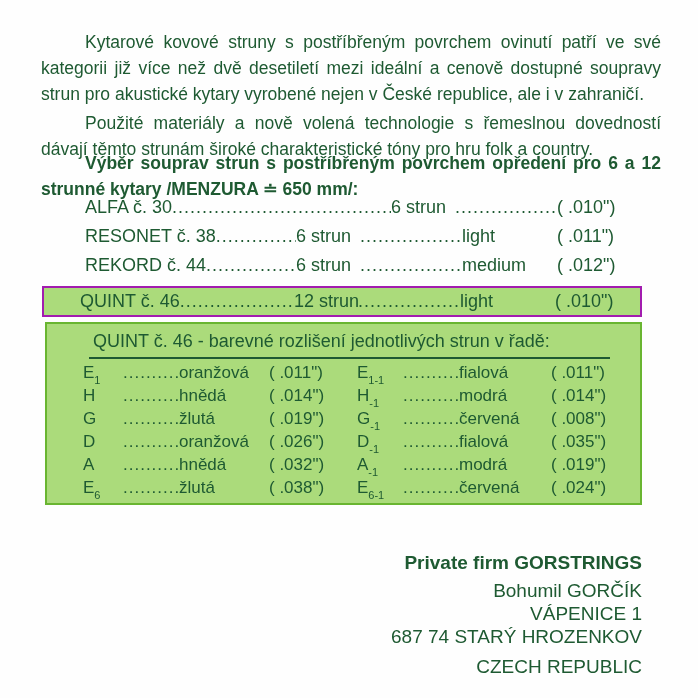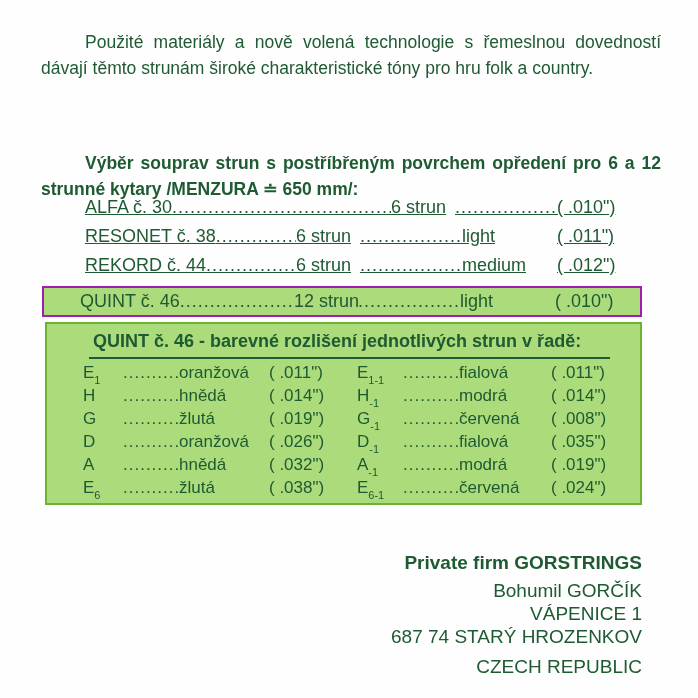--- a/index.html
+++ b/index.html
@@ -15,21 +15,21 @@
   
   .intro { position:absolute; top:29px; left:41px; width:620px; font-size:17.5px; line-height:26px; font-weight:500; }
   .intro p { margin:0; text-align:justify; text-indent:44px; }
   .intro p + p { margin-top:3px; }
 
   
   .heading { position:absolute; top:150px; left:41px; width:620px; font-weight:700; font-size:17.5px; line-height:26px; }
   .h-line1 { text-indent:44px; text-align:justify; text-align-last:justify; }
 
   
-  .sets { position:absolute; top:197px; left:41px; width:601px; font-size:18px;text-decoration:underline; }
+  .sets { position:absolute; top:197px; left:41px; width:601px; font-size:18px; }
   .set-row { display:flex; align-items:baseline; height:29px; padding-left:44px; white-space:nowrap; box-sizing:border-box; }
   .dots { overflow:hidden; letter-spacing:1px; color:#1e5a32; }
   .set-name  { flex:none; }
   .set-dots1 { flex:1 1 auto; min-width:0; }
   .set-qty   { flex:none; width:64px; }
   .set-dots2 { flex:none; width:102px; }
   .set-style { flex:none; width:95px; }
   .set-gauge { flex:none; width:85px; }
 
   
@@ -37,21 +37,21 @@
     position:absolute; top:286px; left:42px; width:600px; height:31px; box-sizing:border-box;
     background:#abdb7b; border:2px solid #a21caf;
     display:flex; align-items:center; padding-left:36px; font-size:18px; white-space:nowrap;
   }
 
   
   .color-box {
     position:absolute; top:322px; left:45px; width:597px; height:183px; box-sizing:border-box;
     background:#abdb7b; border:2px solid #69b531;
   }
-  .cb-title { margin:7px 0 0 46px; font-weight:700; font-size:18px; }
+  .cb-title { margin:7px 0 0 46px; font-weight:400; font-size:18px; }
   .cb-rule  { margin:5px 0 4px 42px; width:521px; height:2px; background:#1e5a32; }
   .cb-rows  { margin-left:36px; font-size:17px; }
   .crow { display:flex; align-items:baseline; height:23px; white-space:nowrap; }
   .crow sub { font-size:11px; position:relative; bottom:-2px; letter-spacing:0; }
   .cl-label { flex:none; width:40px; }
   .cl-dots  { flex:none; width:56px; overflow:hidden; }
   .cl-color { flex:none; width:90px; }
   .cl-gauge { flex:none; width:76px; }
   .cgap     { flex:none; width:12px; }
   .cr-label { flex:none; width:46px; }
@@ -63,20 +63,21 @@
   .footer { position:absolute; top:517px; left:0; width:642px; text-align:right; font-size:19px; line-height:23px; }
   .f-company { font-weight:700; margin-bottom:5px;margin-top:34px; }
   .f-country { margin-top:7px; }
 </style>
 </head>
 <body>
 
 <div class="page">
 
   <div class="intro">
+    <p>Kytarové kovové struny s postříbřeným povrchem ovinutí patří ve své kategorii již více než dvě desetiletí mezi ideální a cenově dostupné soupravy strun pro akustické kytary vyrobené nejen v České republice, ale i v zahraničí.</p>
     <p>Použité materiály a nově volená technologie s řemeslnou dovedností dávají těmto strunám široké charakteristické tóny pro hru folk a country.</p>
   </div>
 
   <div class="heading">
     <div class="h-line1">Výběr souprav strun s postříbřeným povrchem opředení pro 6 a 12</div>
     <div class="h-line2">strunné kytary /MENZURA ≐ 650 mm/:</div>
   </div>
 
   <div class="sets">
     <div class="set-row">

